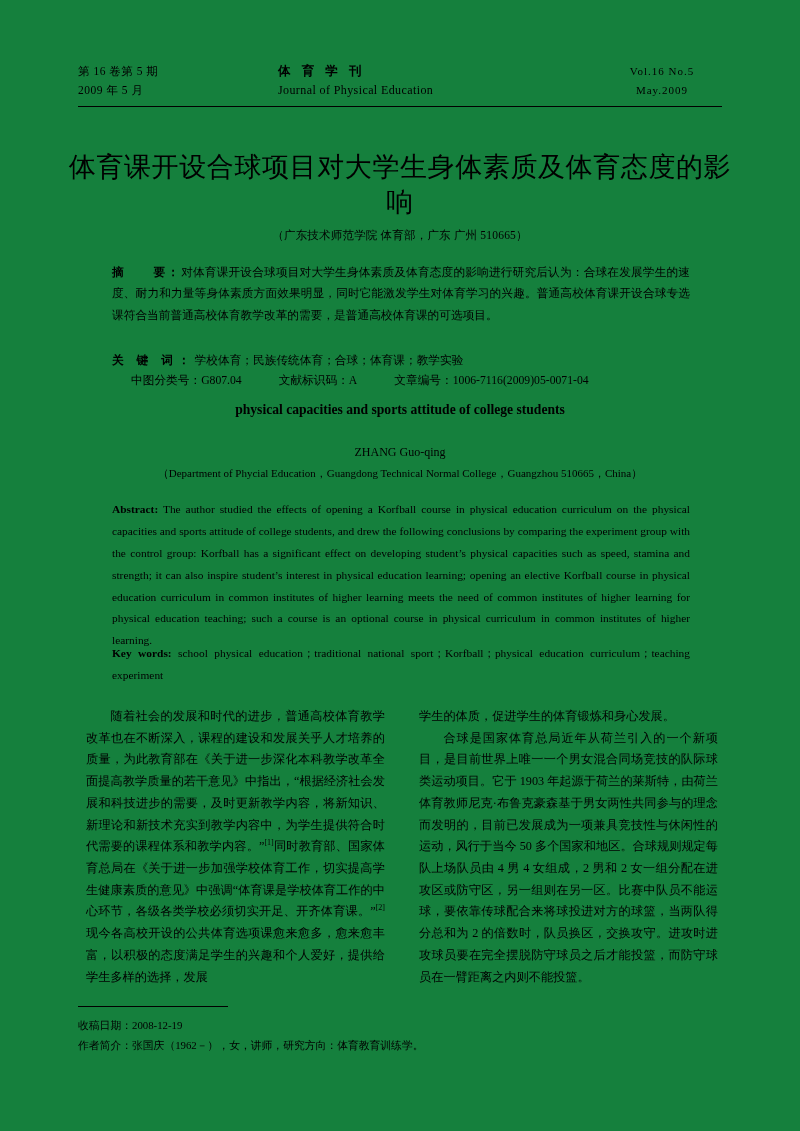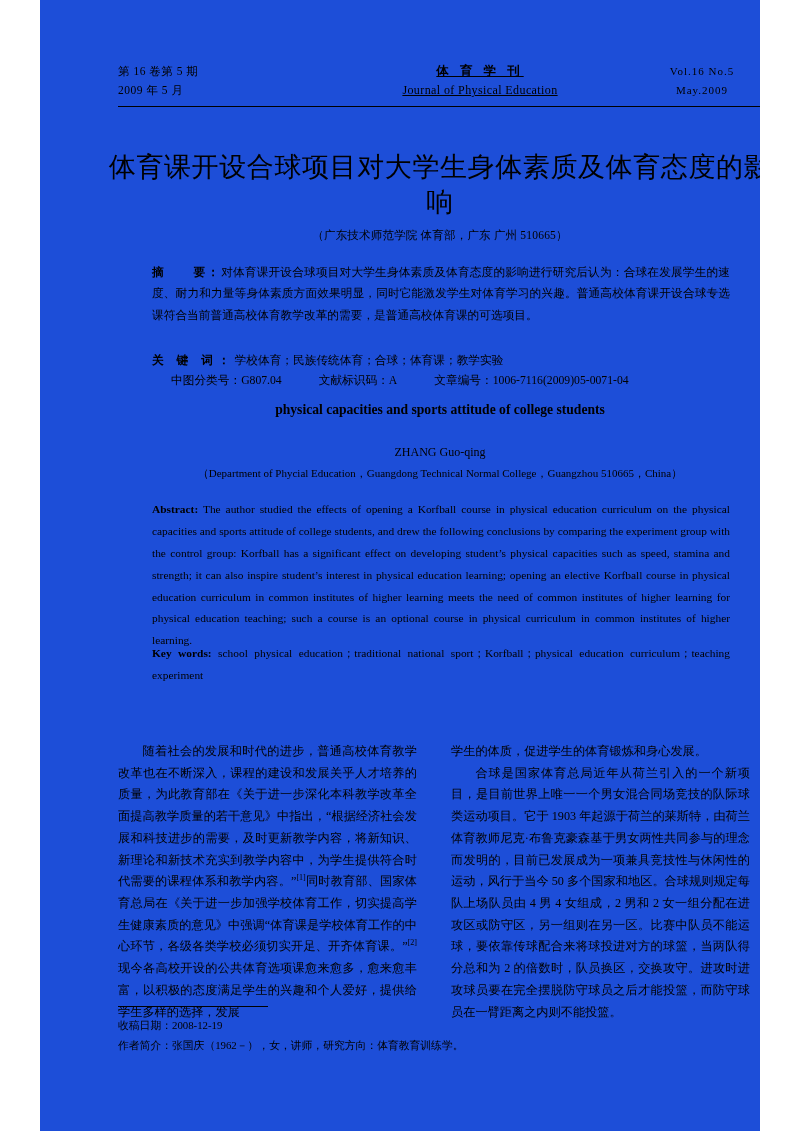--- a/index.html
+++ b/index.html
@@ -2,23 +2,23 @@
 <html><head>
 <meta charset="utf-8">
 <style>
   html, body {
     margin: 0;
     padding: 0;
     background: #ffffff;
   }
   .page {
     position: relative;
-    width: 720px;
+    width: 800px;
     height: 1131px;
-    background: #1d4ed8;
+    background: #15803d;
     margin: 0 auto;
     box-sizing: border-box;
     font-family: "Liberation Serif", "DejaVu Serif", serif;
     color: #000000;
     overflow: hidden;
   }
 
   
   .masthead {
     position: absolute;
@@ -35,24 +35,22 @@
   }
   .mh-left {
     width: 200px;
     text-align: left;
     font-size: 11.5px;
     letter-spacing: .5px;
     font-family: "Liberation Serif", "DejaVu Serif", serif;
   }
   .mh-center {
     flex: 1;
-    text-align: center;
     font-size: 12px;
     letter-spacing: .4px;
-    text-decoration: underline;
   }
   .mh-center.journal-cn {
     font-weight: bold;
     letter-spacing: 4px;
     font-size: 12.5px;
   }
   .mh-right {
     width: 120px;
     text-align: center;
     font-size: 11px;
@@ -182,26 +180,25 @@
     width: 578px;
     font-size: 11.4px;
     line-height: 1.92;
     text-align: justify;
   }
   .kw-en b { font-weight: bold; }
 
   
   .body-cols {
     position: absolute;
-    left: 78px;
+    left: 86px;
     top: 706px;
     width: 632px;
     display: flex;
     gap: 34px;
-    margin-top: 35px;
   }
   .col {
     width: 299px;
     font-size: 12.2px;
     line-height: 1.78;
     text-align: justify;
     text-justify: inter-ideograph;
   }
   .col p { margin: 0; }
   .col p.indent { text-indent: 2em; }

